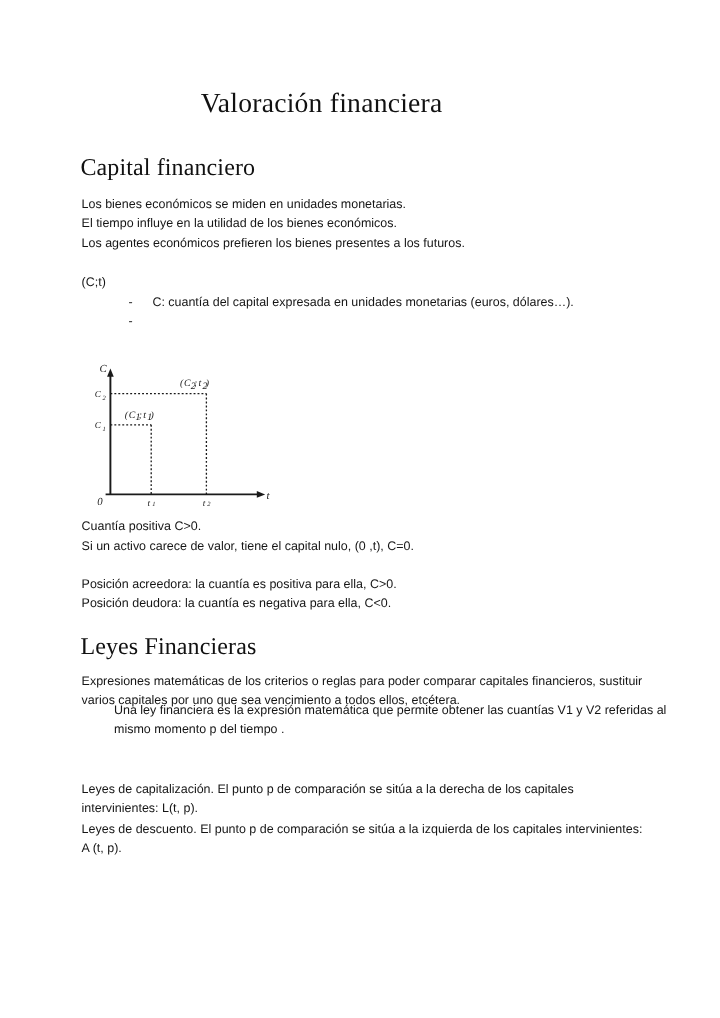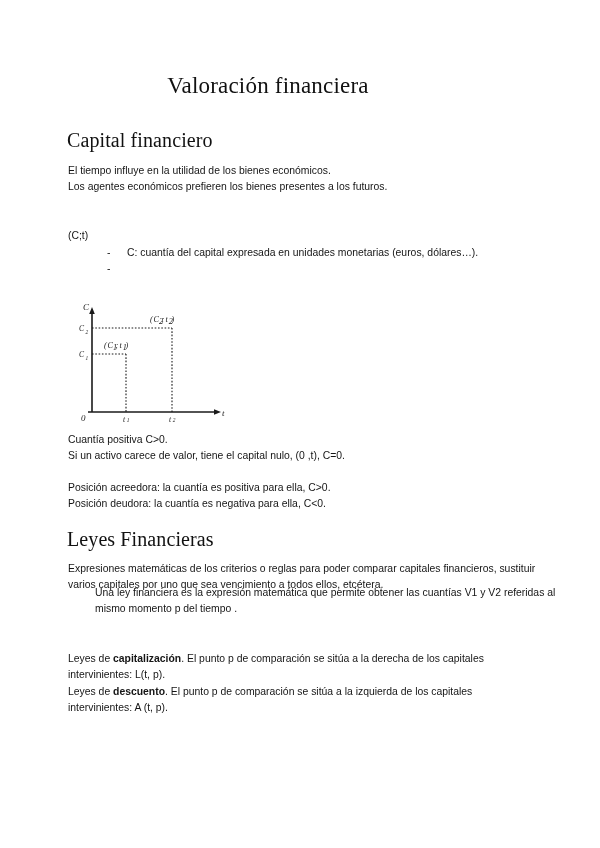--- a/index.html
+++ b/index.html
@@ -78,21 +78,21 @@
   .dash-marker {
     width: 20px;
     flex: 0 0 20px;
     margin-left: 39px;
     color: #151515;
   }
   .dash-text {
     flex: 1 1 auto;
   }
 
-  b, .bold { font-weight: bold; }
+  b, .bold { font-weight: normal; }
 
   
   .chart {
     position: absolute;
     left: 60px;
     top: 296px;
     width: 180px;
     height: 126px;
   }
   .chart svg { display: block; }
@@ -121,20 +121,21 @@
 </head>
 <body>
 
 <div class="page">
 
   <div class="doc-title">Valoración financiera</div>
 
   <div class="section-heading" id="heading-capital">Capital financiero</div>
 
   <div class="body-block tight" style="top:163px;">
+    <p>Los bienes económicos se miden en unidades monetarias.</p>
     <p>El tiempo influye en la utilidad de los bienes económicos.</p>
     <p>Los agentes económicos prefieren los bienes presentes a los futuros.</p>
   </div>
 
   <div class="body-block tight" style="top:228px;">
     <p>(C;t)</p>
   </div>
 
   <div class="dash-list" style="top:245px;">
     <div class="dash-item">

